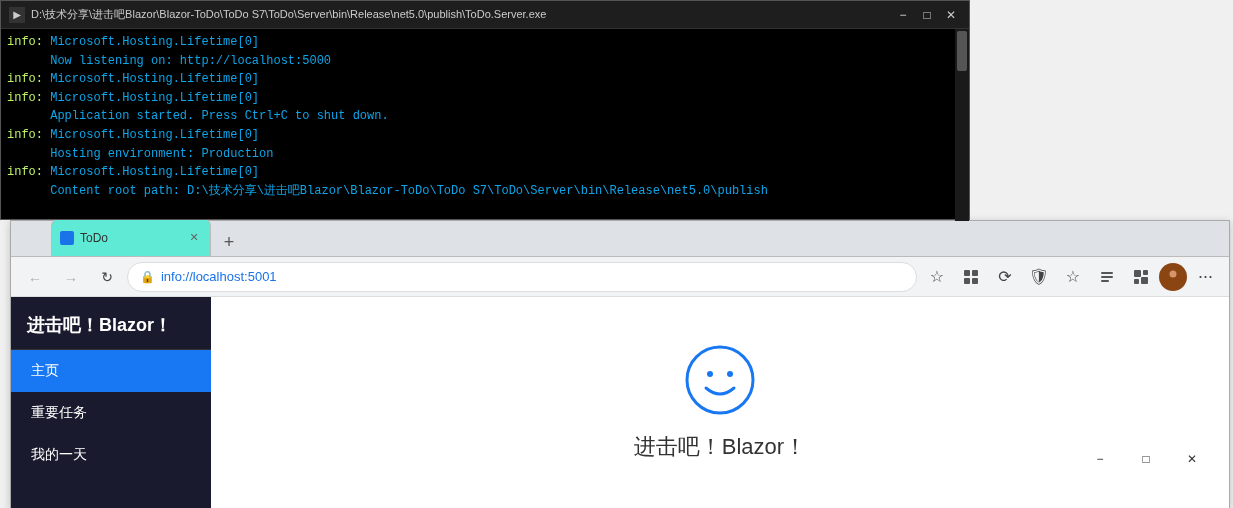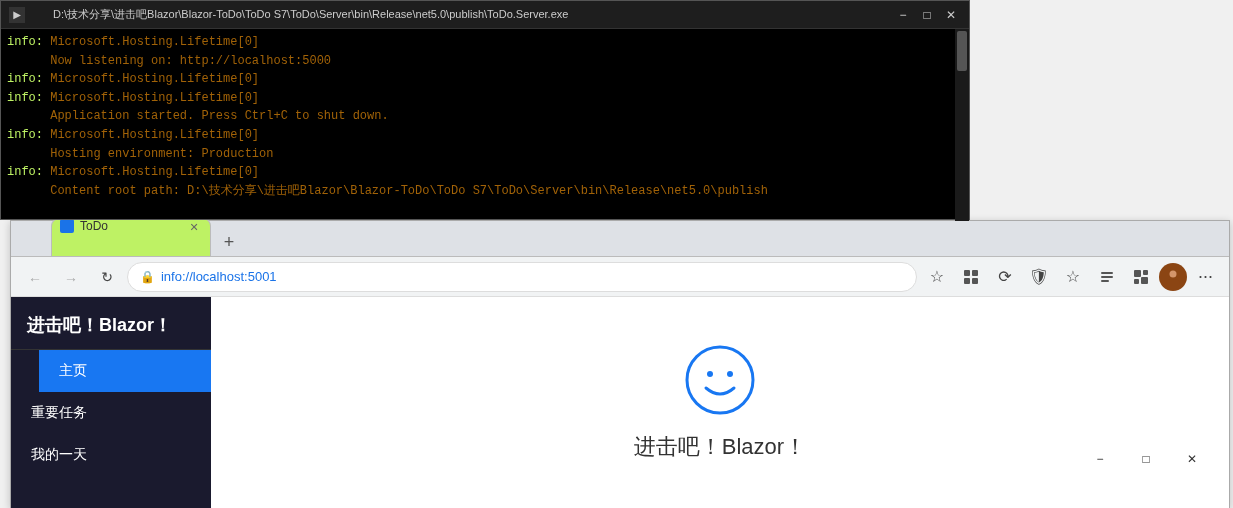--- a/index.html
+++ b/index.html
@@ -30,21 +30,20 @@
       display: flex; align-items: center; justify-content: center;
       font-size: 10px; color: #ccc;
     }
     .terminal-titlebar-text {
       flex: 1;
       font-size: 11px;
       color: #ccc;
       font-family: 'Segoe UI', sans-serif;
       white-space: nowrap;
       overflow: hidden;
-      margin-left: 22px;
     }
     .terminal-titlebar-buttons {
       display: flex; gap: 4px;
     }
     .terminal-titlebar-btn {
       width: 20px; height: 20px;
       background: transparent;
       border: none;
       color: #ccc;
       font-size: 12px;
@@ -61,21 +60,21 @@
       height: calc(100% - 28px);
       overflow: hidden;
     }
     .terminal-line {
       white-space: nowrap;
     }
     .info-label {
       color: #bef264;
     }
     .terminal-text {
-      color: #a16207;
+      color: #0ea5e9;
       text-align: center;
     }
     .scrollbar-track {
       position: absolute;
       right: 0; top: 28px;
       width: 14px;
       height: calc(220px - 28px);
       background: #1a1a1a;
     }
     .scrollbar-thumb {
@@ -114,26 +113,27 @@
       width: 46px; height: 32px;
       background: transparent;
       border: none;
       font-size: 12px;
       cursor: pointer;
       display: flex; align-items: center; justify-content: center;
       color: #333;
     }
 
     .browser-tab {
-      background: #bef264;
+      background: #5eead4;
       height: 38px;
       min-width: 160px;
       max-width: 200px;
       border-radius: 8px 8px 0 0;
       display: flex;
+      align-items: center;
       padding: 0 8px;
       font-size: 12px;
       color: #333;
       border: 1px solid #bbb;
       border-bottom: none;
       position: relative;
       gap: 6px;
     }
     .browser-tab-favicon {
       width: 14px; height: 14px;
@@ -267,21 +267,21 @@
       padding: 12px 20px;
       color: #fff;
       font-family: 'Microsoft YaHei', sans-serif;
       font-size: 14px;
       cursor: pointer;
       border: none;
       background: transparent;
       text-align: left;
       width: 100%;
     }
-    .nav-item.active { background: #1877f2; margin-left: 28px; }
+    .nav-item.active { background: #1877f2; }
 
     
     .app-main {
       flex: 1;
       display: flex;
       flex-direction: column;
       align-items: center;
       justify-content: center;
       background: #fff;
       gap: 16px;

